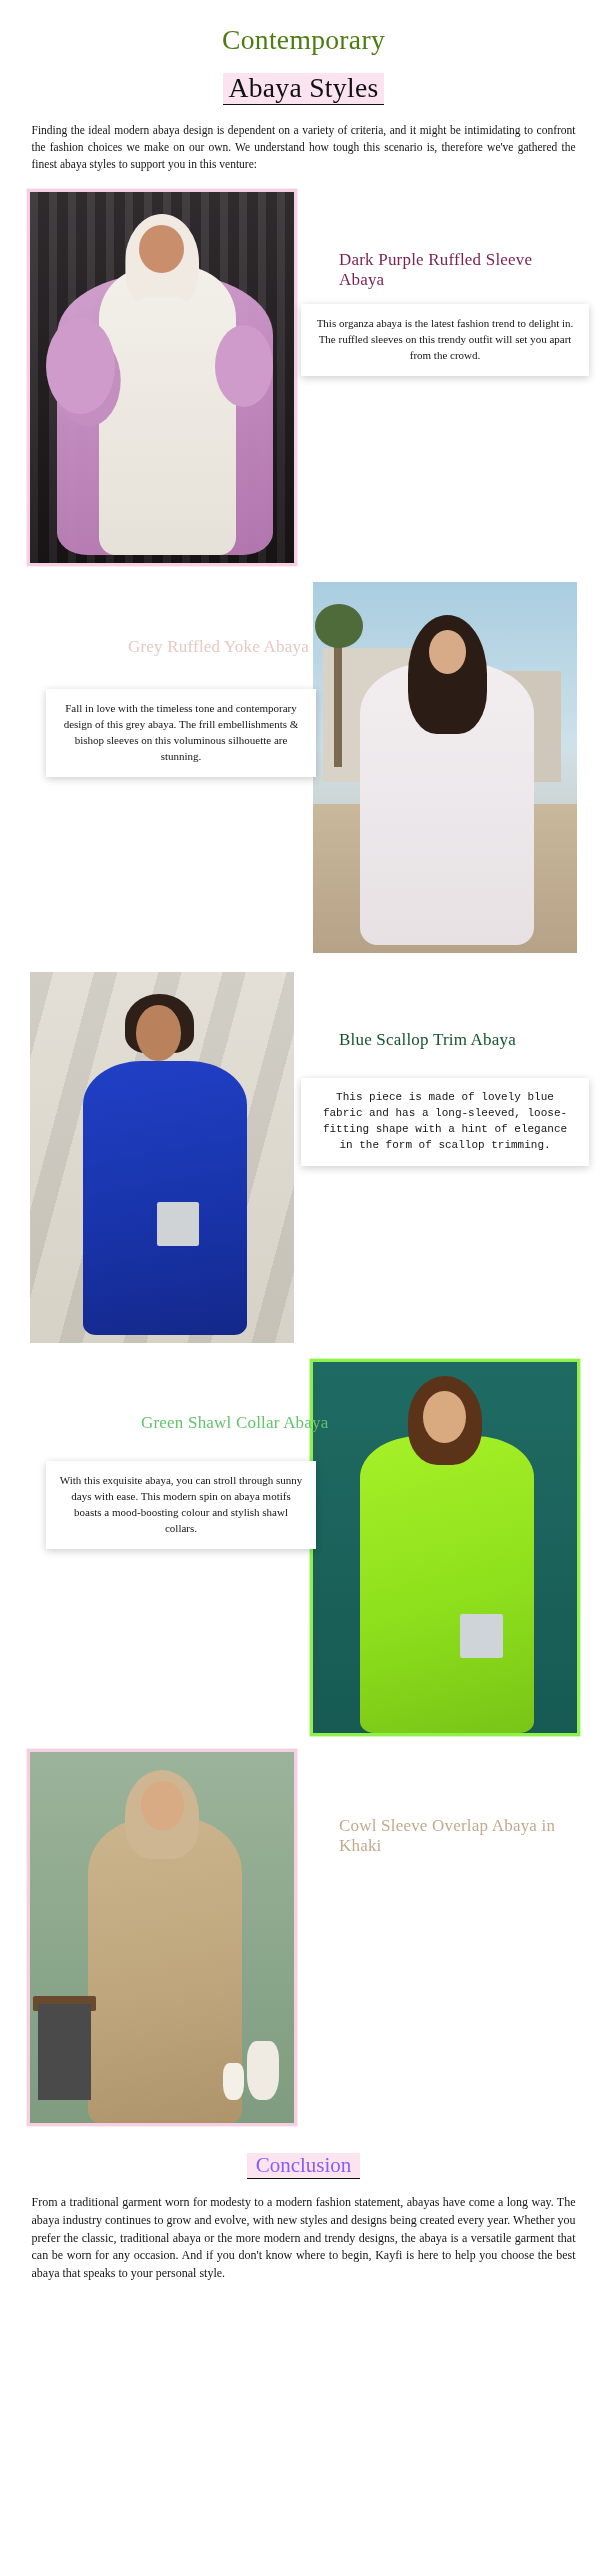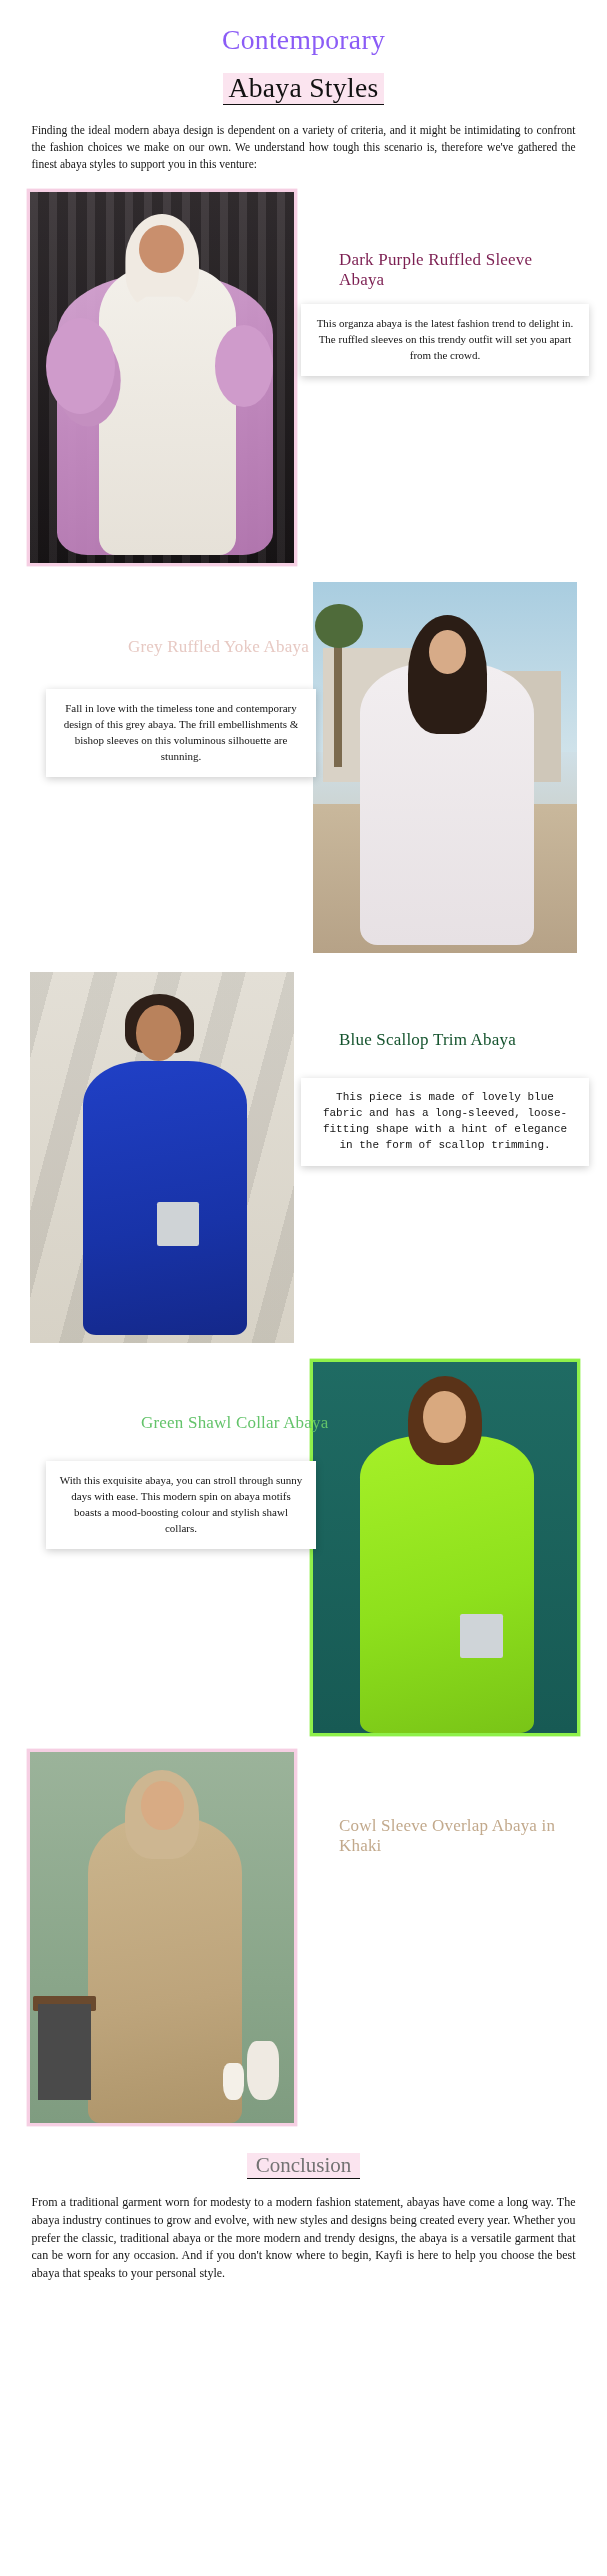--- a/index.html
+++ b/index.html
@@ -24,21 +24,21 @@
 
   
   .title-block {
     padding-top: 25px;
     text-align: center;
   }
   .title-line1 {
     font-size: 27.6px;
     line-height: 1.06;
     letter-spacing: 0.3px;
-    color: #8b5cf6;
+    color: #4d7c0f;
     font-weight: normal;
     display: block;
   }
   .title-line2-wrap {
     display: block;
     margin-top: 19px;
   }
   .title-line2 {
     font-size: 27.6px;
     line-height: 1.06;
@@ -128,21 +128,21 @@
 
   
   .conclusion-title-wrap {
     text-align: center;
     margin-top: 30px;
   }
   .conclusion-title {
     display: inline-block;
     font-size: 21px;
     line-height: 1.1;
-    color: #737373;
+    color: #8b5cf6;
     background: #fbe4ef;
     padding: 1.1px 9px 1.7px 9px;
     border-bottom: 1.1px solid #111;
   }
   .conclusion-text {
     margin: 14.6px 4.5px 34px 4.5px;
     font-size: 12px;
     line-height: 1.48;
     text-align: justify;
     color: #141414;

